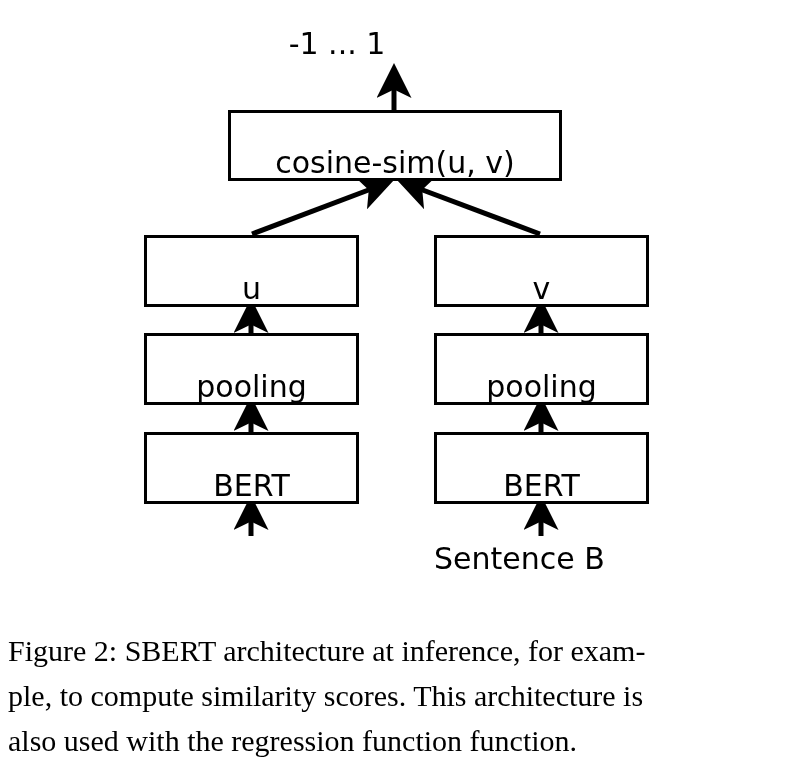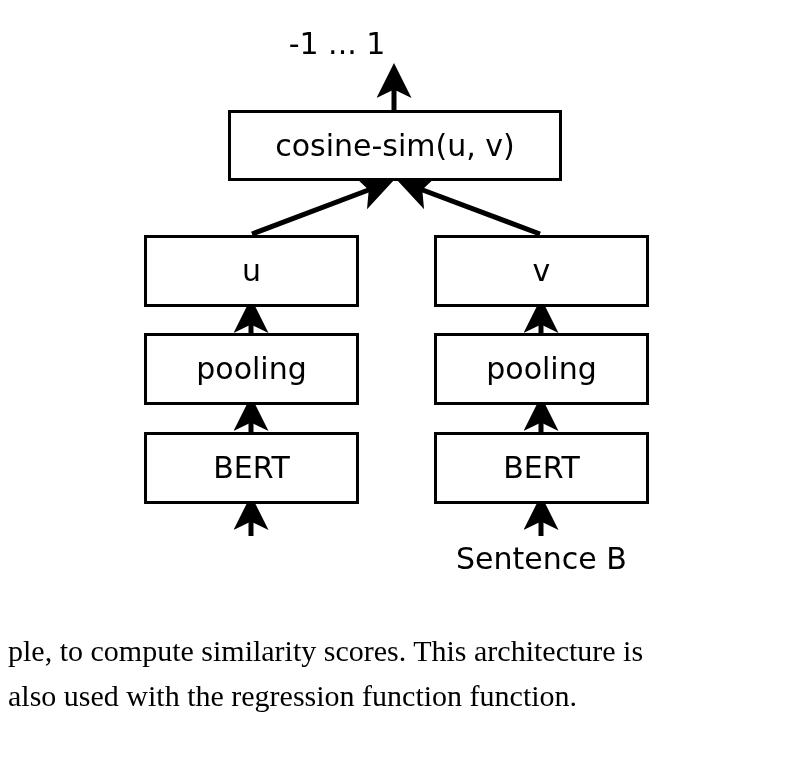--- a/index.html
+++ b/index.html
@@ -40,21 +40,21 @@
     height: 600px;
   }
 
   
   .node-box {
     position: absolute;
     box-sizing: border-box;
     border: 3px solid #000000;
     background: #ffffff;
     display: flex;
-    align-items: center;
+    align-items: flex-end;
     justify-content: center;
     z-index: 2;
   }
   .node-label {
     font-family: "DejaVu Sans", sans-serif;
     font-size: 30px;
     line-height: 1;
     color: #000000;
     white-space: nowrap;
   }
@@ -121,21 +121,20 @@
     left: 144px;
     top: 541px;
     width: 215px;
     text-align: center;
     font-size: 30px;
   }
   #label-sentence-b {
     left: 434px;
     top: 541px;
     width: 215px;
-    text-align: center;
     font-size: 30px;
   }
 
   
   .caption {
     position: absolute;
     left: 8px;
     top: 628px;
     width: 780px;
     font-family: "Liberation Serif", serif;
@@ -203,17 +202,18 @@
     <div class="node-box" id="box-bert-right">
       <span class="node-label">BERT</span>
     </div>
 
 
     <div class="free-label" id="label-sentence-b">Sentence B</div>
 
   </div>
 
   <div class="caption">
+    <span class="caption-line">Figure 2:  SBERT architecture at inference, for exam-</span>
     <span class="caption-line">ple, to compute similarity scores.  This architecture is</span>
     <span class="caption-line">also used with the regression function function.</span>
   </div>
 
 </div>
 
 </body></html>

